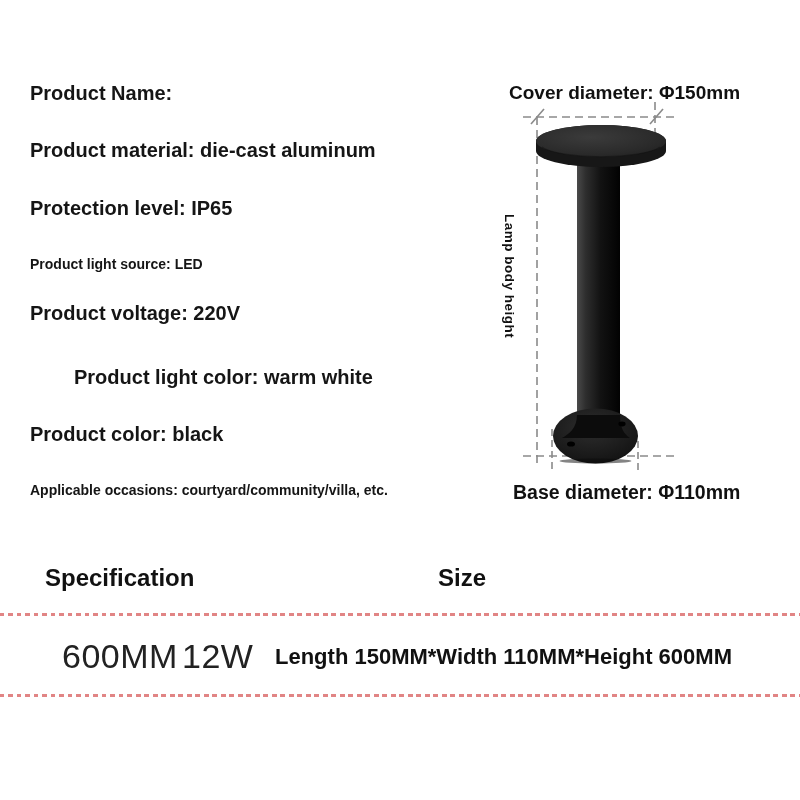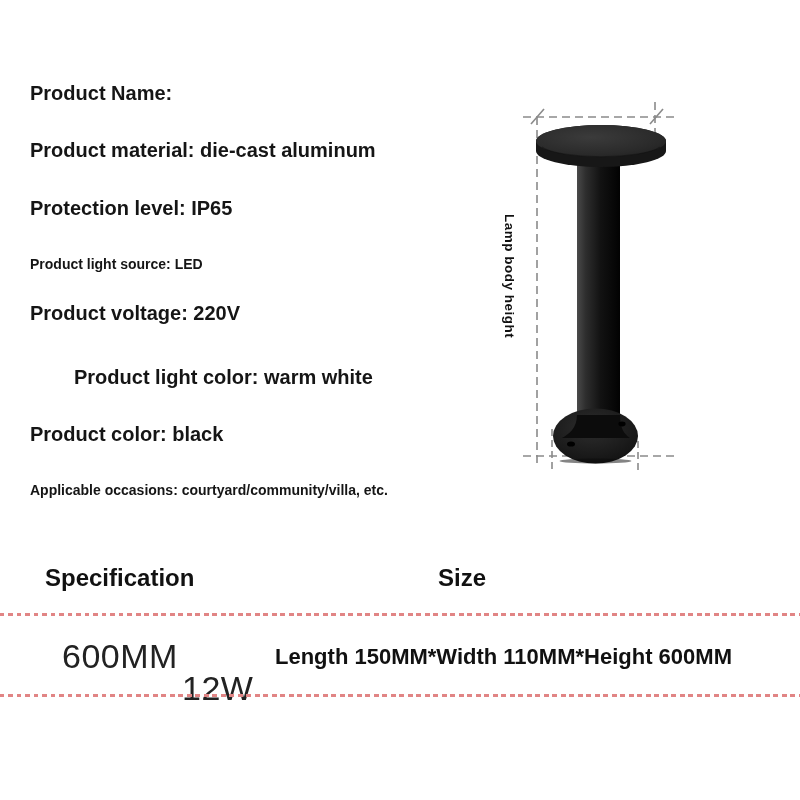--- a/index.html
+++ b/index.html
@@ -48,23 +48,25 @@
 <div class="spec-line" style="top:140px;">Product material: die-cast aluminum</div>
 <div class="spec-line" style="top:198px;">Protection level: IP65</div>
 <div class="spec-line small" style="top:257px;">Product light source: LED</div>
 <div class="spec-line" style="top:292px;margin-top:11px;">Product voltage: 220V</div>
 <div class="spec-line" style="top:367px;margin-left:44px;">Product light color: warm white</div>
 <div class="spec-line" style="top:424px;">Product color: black</div>
 <div class="spec-line small" style="top:483px;">Applicable occasions: courtyard/community/villa, etc.</div>
 
 <div class="diagram">
 
+  <div class="dim-label" style="left:39px;top:8px;">Cover diameter: Φ150mm</div>
 
   <div class="dim-label vertical" style="left:32px;top:139px;">Lamp body height</div>
 
+  <div class="dim-label" style="left:43px;top:408px;font-size:19.5px;">Base diameter: Φ110mm</div>
 
   <svg class="lamp-svg" width="310" height="440" viewBox="470 75 310 440">
     <defs>
       <linearGradient id="poleGrad" x1="0" y1="0" x2="1" y2="0">
         <stop offset="0" stop-color="#4a4a4a"></stop>
         <stop offset="0.2" stop-color="#2e2e2e"></stop>
         <stop offset="0.55" stop-color="#121212"></stop>
         <stop offset="1" stop-color="#020202"></stop>
       </linearGradient>
       <radialGradient id="coverGrad" cx="0.42" cy="0.38" r="0.75">
@@ -107,16 +109,16 @@
     </g>
   </svg>
 </div>
 
 <div class="table-header" style="left:45px;top:566px;">Specification</div>
 <div class="table-header" style="left:438px;top:566px;">Size</div>
 
 <div class="divider" style="top:613px;"></div>
 
 <div class="row-value" style="left:30px;top:639px;margin-left:32px;">600MM</div>
-<div class="row-value" style="left:182px;top:671px;">12W</div>
+<div class="row-value" style="left:182px;top:639px;">12W</div>
 <div class="row-size" style="left:275px;top:646px;">Length 150MM*Width 110MM*Height 600MM</div>
 
 <div class="divider" style="top:694px;"></div>
 
 </body></html>

